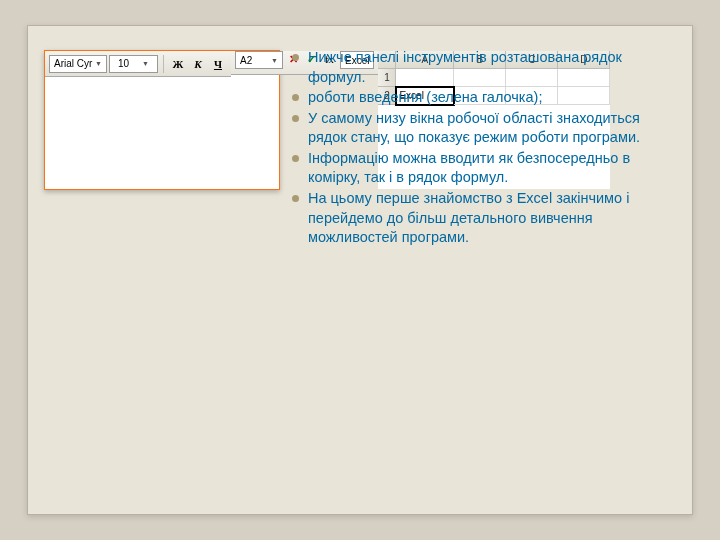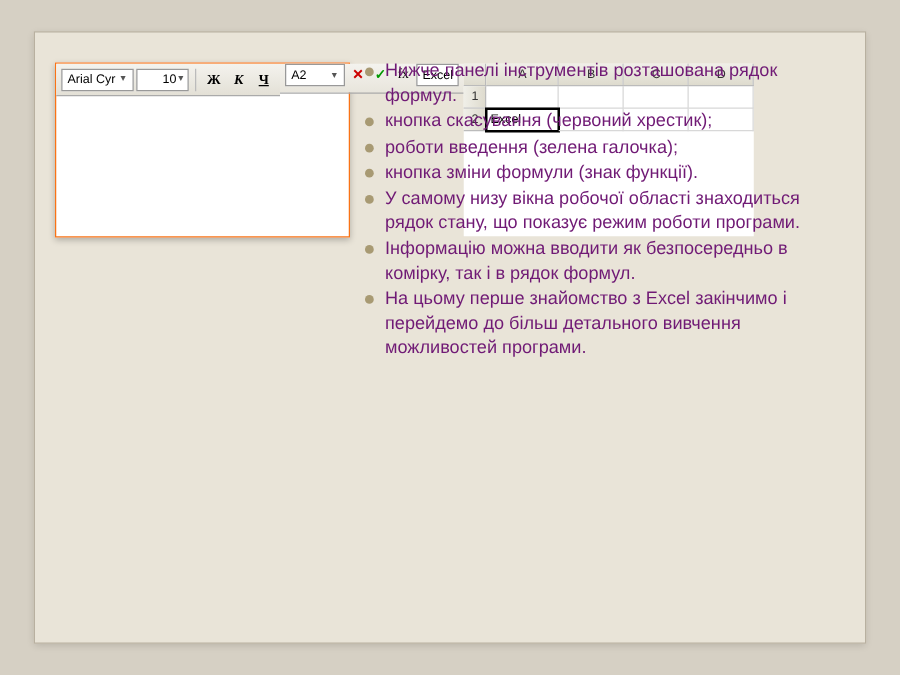--- a/index.html
+++ b/index.html
@@ -63,24 +63,24 @@
   }
   .dd-arrow {
     margin-left: auto;
     font-size: 7px;
     color: #555;
   }
   .size-box {
     background: #fff;
     border: 1px solid #999;
     height: 18px;
-    width: 20px;
-    display: flex;
-    align-items: center;
-    padding: 0 20px;
+    width: 49px;
+    display: flex;
+    align-items: center;
+    padding: 0 8px;
     font-size: 10px;
   }
   .sep {
     width: 1px;
     height: 18px;
     background: #bbb;
     margin: 0 3px;
   }
   .fmt-btn {
     width: 18px;
@@ -173,21 +173,21 @@
   }
   .cell.active {
     outline: 2px solid #000;
     outline-offset: -1px;
     background: #fff;
   }
   .bullets {
     list-style: none;
     font-size: 14.5px;
     line-height: 1.35;
-    color: #701a75;
+    color: #0369a1;
   }
   .bullets li {
     position: relative;
     padding-left: 18px;
     margin-bottom: 1px;
   }
   .bullets li::before {
     content: '';
     position: absolute;
     left: 2px;
@@ -261,21 +261,19 @@
         <div class="cell"></div>
         <div class="cell"></div>
         <div class="cell"></div>
       </div>
     </div>
   </div>
 
   <div class="right-col">
     <ul class="bullets">
       <li><span>Нижче панелі інструментів розташована рядок формул.</span></li>
-      <li><span>кнопка скасування (червоний хрестик);</span></li>
       <li><span>роботи введення (зелена галочка);</span></li>
-      <li><span>кнопка зміни формули (знак функції).</span></li>
       <li><span>У самому низу вікна робочої області знаходиться рядок стану, що показує режим роботи програми.</span></li>
       <li><span>Інформацію можна вводити як безпосередньо в комірку, так і в рядок формул.</span></li>
       <li><span>На цьому перше знайомство з Excel закінчимо і перейдемо до більш детального вивчення можливостей програми.</span></li>
     </ul>
   </div>
 </div>
 
 </body></html>

